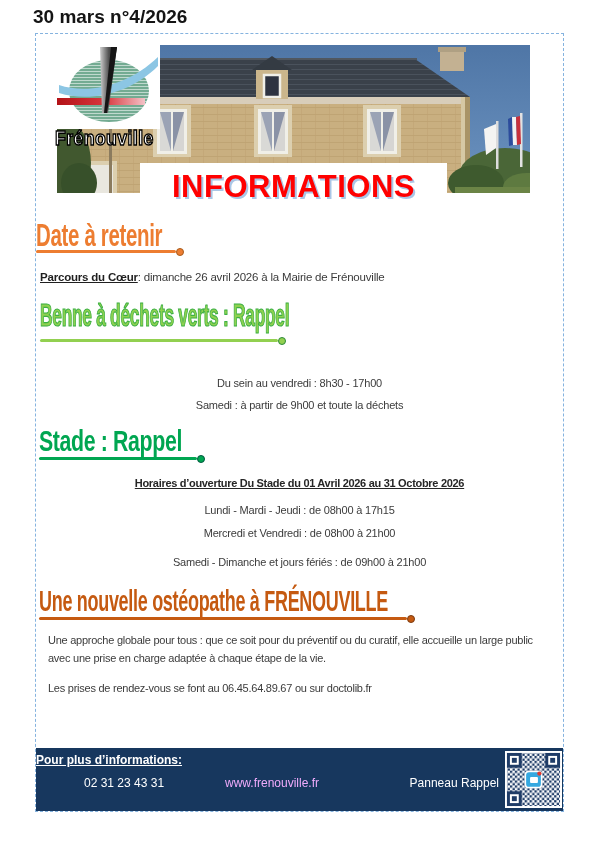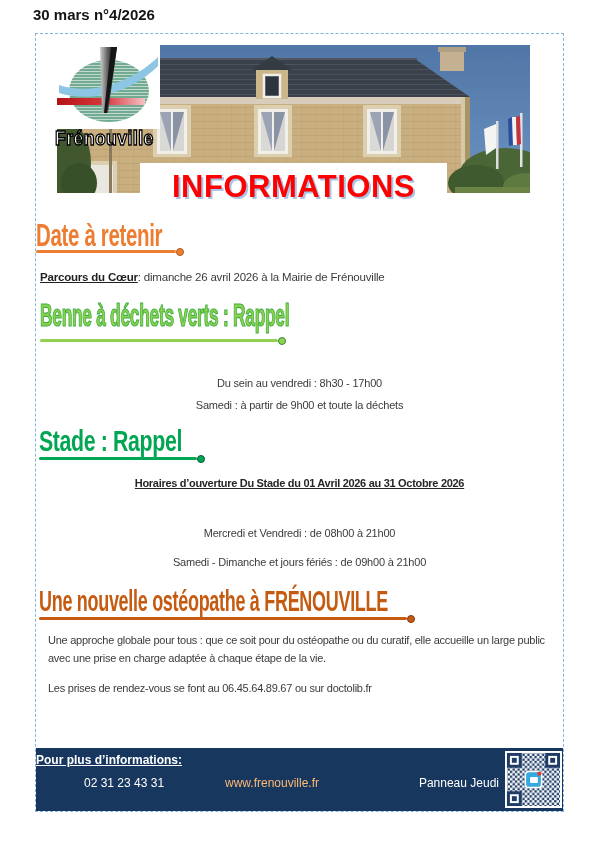--- a/index.html
+++ b/index.html
@@ -1,19 +1,19 @@
 <!DOCTYPE html>
 <html><head>
 <meta charset="utf-8">
 <style>
   * { box-sizing: border-box; margin: 0; padding: 0; }
   body { background:#ffffff; font-family:"Liberation Sans", sans-serif; }
   .page { position:relative; width:600px; height:846px; background:#fff; overflow:hidden; }
 
-  .issue { position:absolute; left:33px; top:6px; font-size:15px; font-weight:bold; color:#141414; }
+  .issue { position:absolute; left:33px; top:6px; font-size:19px; font-weight:bold; color:#141414; }
 
   .sheet { position:absolute; left:35px; top:33px; width:529px; height:779px;
            border:1px dashed #85b3df; background:#fff; }
 
   
   .photo { position:absolute; left:21px; top:11px; width:473px; height:148px; overflow:hidden; }
   .logo-plate { position:absolute; left:21px; top:11px; width:103px; height:84px; background:#fff; }
   .logo-text { position:absolute; left:19px; top:93px; width:110px; text-align:center;
                font-size:20px; font-weight:800; color:#fff;
                -webkit-text-stroke:1.4px #000; letter-spacing:.5px;
@@ -57,21 +57,21 @@
   .paras { position:absolute; left:12px; top:597px; width:507px; }
   .paras p { font-size:11px; color:#3b3b3b; line-height:18px; letter-spacing:-.25px;
              margin-bottom:12px; }
 
   
   .footer { position:absolute; left:0; top:714px; width:527px; height:63px; background:#17375e; }
   .footer-title { position:absolute; left:0; right:55px; top:5px; text-align:left;
                   font-size:12px; font-weight:bold; color:#fff; text-decoration:underline; }
   .footer-phone   { position:absolute; left:48px;  top:28px; font-size:12px; color:#fff; }
   .footer-website { position:absolute; left:0; right:55px; top:28px; text-align:center;
-                    font-size:12px; color:#fdba74; }
+                    font-size:12px; color:#f0abfc; }
   .footer-app     { position:absolute; right:64px; top:28px; font-size:12px; color:#fff; }
   .qr { position:absolute; right:1px; top:2px; width:57px; height:59px; }
 </style>
 </head>
 <body>
 
 <div class="page">
 
   <div class="issue">30 mars n°4/2026</div>
 
@@ -195,35 +195,36 @@
     </div>
 
     <div class="wordart h-benne">Benne à déchets verts : Rappel</div>
     <div class="hrule u-benne"></div>
     <div class="bodyline" style="top:343px;">Du sein au vendredi : 8h30 - 17h00</div>
     <div class="bodyline" style="top:365px;">Samedi : à partir de 9h00 et toute la déchets</div>
 
     <div class="wordart h-stade">Stade : Rappel</div>
     <div class="hrule u-stade"></div>
     <div class="sched-title" style="top:443px;">Horaires d’ouverture Du Stade du 01 Avril 2026 au 31 Octobre 2026</div>
+    <div class="bodyline" style="top:470px;">Lundi - Mardi - Jeudi : de 08h00 à 17h15</div>
     <div class="bodyline" style="top:493px;">Mercredi et Vendredi : de 08h00 à 21h00</div>
     <div class="bodyline" style="top:522px;">Samedi - Dimanche et jours fériés : de 09h00 à 21h00</div>
 
     <div class="wordart h-osteo">Une nouvelle ostéopathe à FRÉNOUVILLE</div>
     <div class="hrule u-osteo"></div>
     <div class="paras">
-      <p>Une approche globale pour tous : que ce soit pour du ostéopathe ou du curatif, elle accueille un large public avec une prise en charge adaptée à chaque étape de la vie.</p>
+      <p>Une approche globale pour tous : que ce soit pour du préventif ou du curatif, elle accueille un large public avec une prise en charge adaptée à chaque étape de la vie.</p>
       <p>Les prises de rendez-vous se font au 06.45.64.89.67 ou sur doctolib.fr</p>
     </div>
 
     <div class="footer">
       <div class="footer-title">Pour plus d’informations:</div>
       <span class="footer-phone">02 31 23 43 31</span>
       <span class="footer-website">www.frenouville.fr</span>
-      <span class="footer-app">Panneau Jeudi</span>
+      <span class="footer-app">Panneau Rappel</span>
       <div class="qr">
         <svg width="57" height="59" viewBox="0 0 58 58">
           <defs>
             <pattern id="qrp" width="5" height="5" patternUnits="userSpaceOnUse">
               <rect width="5" height="5" fill="#ffffff"></rect>
               <rect width="2.4" height="2.4" fill="#1f3c67"></rect>
               <rect x="2.6" y="2.6" width="2.4" height="2.4" fill="#1f3c67"></rect>
             </pattern>
           </defs>
           <rect width="58" height="58" fill="#ffffff"></rect>

